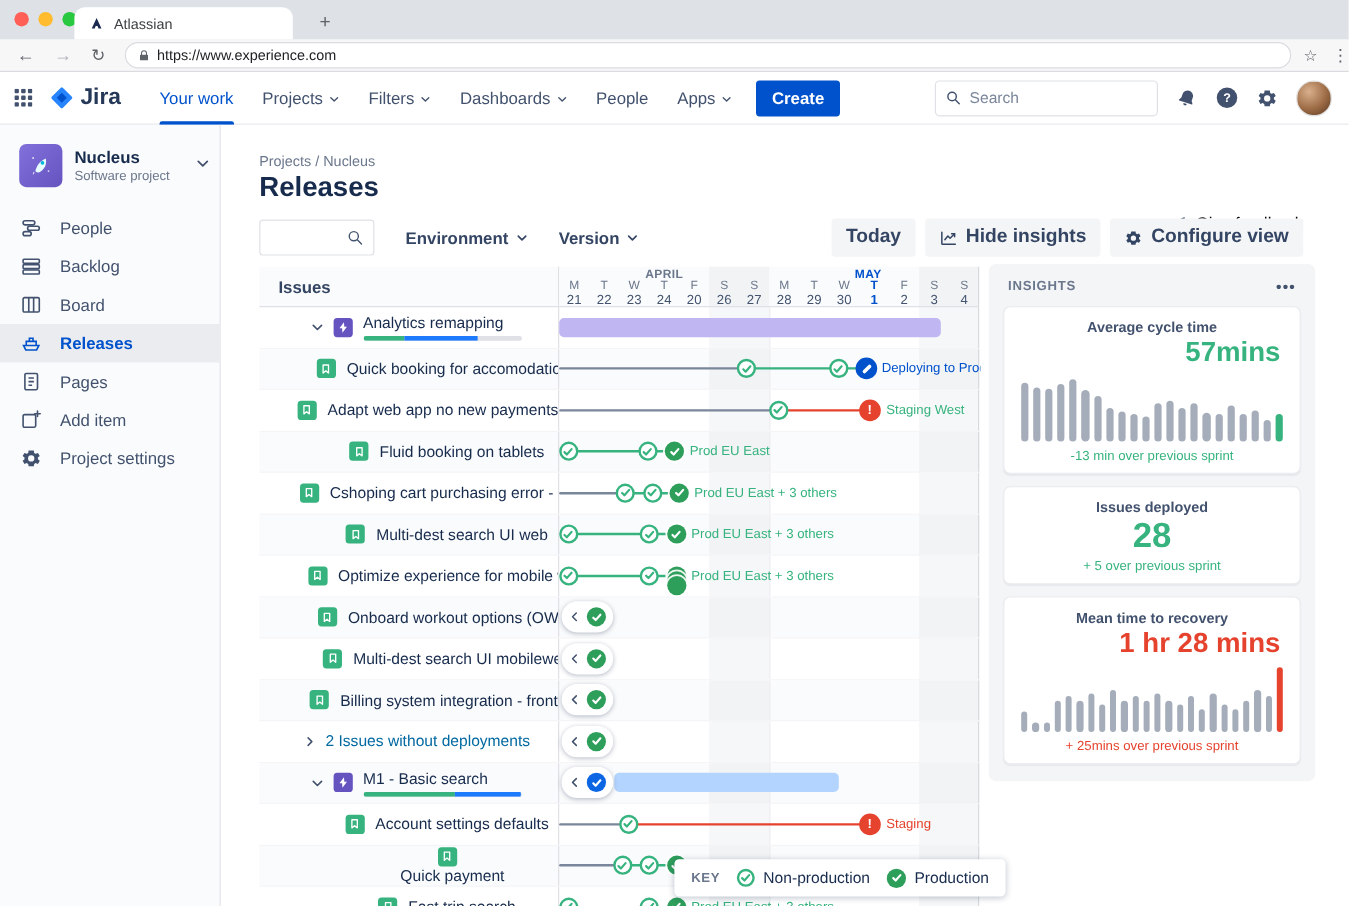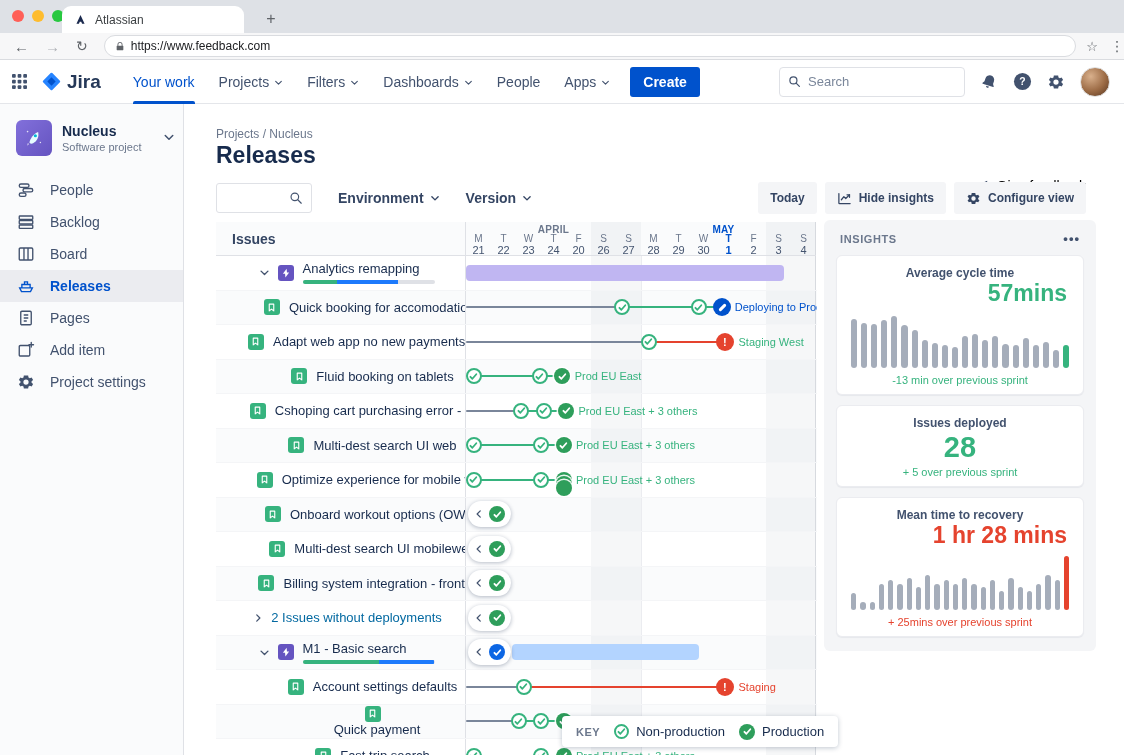--- a/index.html
+++ b/index.html
@@ -56,21 +56,21 @@
   .main { position:absolute; left:184px; top:104px; width:940px; height:651px; background:#fff; overflow:hidden; }
   .breadcrumb { position:absolute; left:32px; top:23px; font-size:12px; color:#6B778C; }
   .page-title { position:absolute; left:32px; top:38px; font-size:23px; font-weight:bold; color:#172B4D; }
   .feedback { position:absolute; right:38px; top:42px; display:flex; align-items:flex-start; gap:7px; font-size:14px; color:#000000; cursor:pointer;margin-top:32px; }
 
   .filter-row { position:absolute; left:32px; top:78px; right:38px; height:32px; display:flex; align-items:center; }
   .tbl-search { width:96px; height:30px; border:1px solid #DFE1E6; border-radius:3px; background:#fff; display:flex; align-items:center; justify-content:flex-end; padding:0 8px; }
   .tbl-search input { border:none; outline:none; width:60px; font-size:13px; font-family:"Liberation Sans",sans-serif; }
   .dropdown { display:flex; align-items:center; gap:6px; font-size:14px; font-weight:bold; color:#344563; margin-left:26px; cursor:pointer; }
   .actions { margin-left:auto; display:flex; gap:8px; }
-  .act-btn { height:32px; background:#F4F5F7; border:none; border-radius:3px; display:flex; align-items:center; gap:7px; padding:0 12px; font-size:12px; font-weight:bold; color:#344563; font-family:"Liberation Sans",sans-serif; cursor:pointer; }
+  .act-btn { height:32px; background:#F4F5F7; border:none; border-radius:3px; display:flex; align-items:center; gap:7px; padding:0 12px; font-size:16px; font-weight:bold; color:#344563; font-family:"Liberation Sans",sans-serif; cursor:pointer; }
 
   
   .table { position:absolute; left:32px; top:118px; width:601px; height:533px; overflow:hidden; }
   .thead { display:flex; height:34px; }
   .th-issues { width:250px; background:#FAFBFC; border-bottom:1px solid #DFE1E6; border-right:1px solid #DFE1E6; font-size:14px; font-weight:bold; color:#344563; line-height:34px; padding-left:16px; }
   .th-days { width:350px; background:#FAFBFC; border-bottom:1px solid #DFE1E6; border-right:1px solid #DFE1E6; position:relative; }
   .month-label { position:absolute; top:2px; transform:translateX(-50%); font-size:10px; font-weight:bold; color:#6B778C; letter-spacing:.3px; }
   .month-label.today-month { color:#0052CC; }
   .day-cells { position:absolute; left:0; top:12px; display:flex; }
   .day-cell { width:25px; text-align:center; }
@@ -146,21 +146,21 @@
 <div class="toolbar">
   <span class="nav-arrow">←</span>
   <span class="nav-arrow fwd">→</span>
   <span class="reload">↻</span>
   <div class="urlbar">
     <span style="display:flex">
       <svg width="10" height="11" viewBox="0 0 24 24" fill="#5F6368">
           <path d="M6 10V7a6 6 0 1 1 12 0v3h1a1 1 0 0 1 1 1v9a1 1 0 0 1-1 1H5a1 1 0 0 1-1-1v-9a1 1 0 0 1 1-1h1zm2 0h8V7a4 4 0 1 0-8 0v3z"></path>
         </svg>
     </span>
-    <span class="url-text">https://www.feedback.com</span>
+    <span class="url-text">https://www.experience.com</span>
   </div>
   <span class="star">☆</span>
   <span class="kebab">⋮</span>
 </div>
 
 <div class="jiranav">
   <span class="appswitch">
     <svg width="15" height="15" viewBox="0 0 16 16">
         <g fill="#42526E">
           <rect width="4" height="4" rx="1"></rect>

